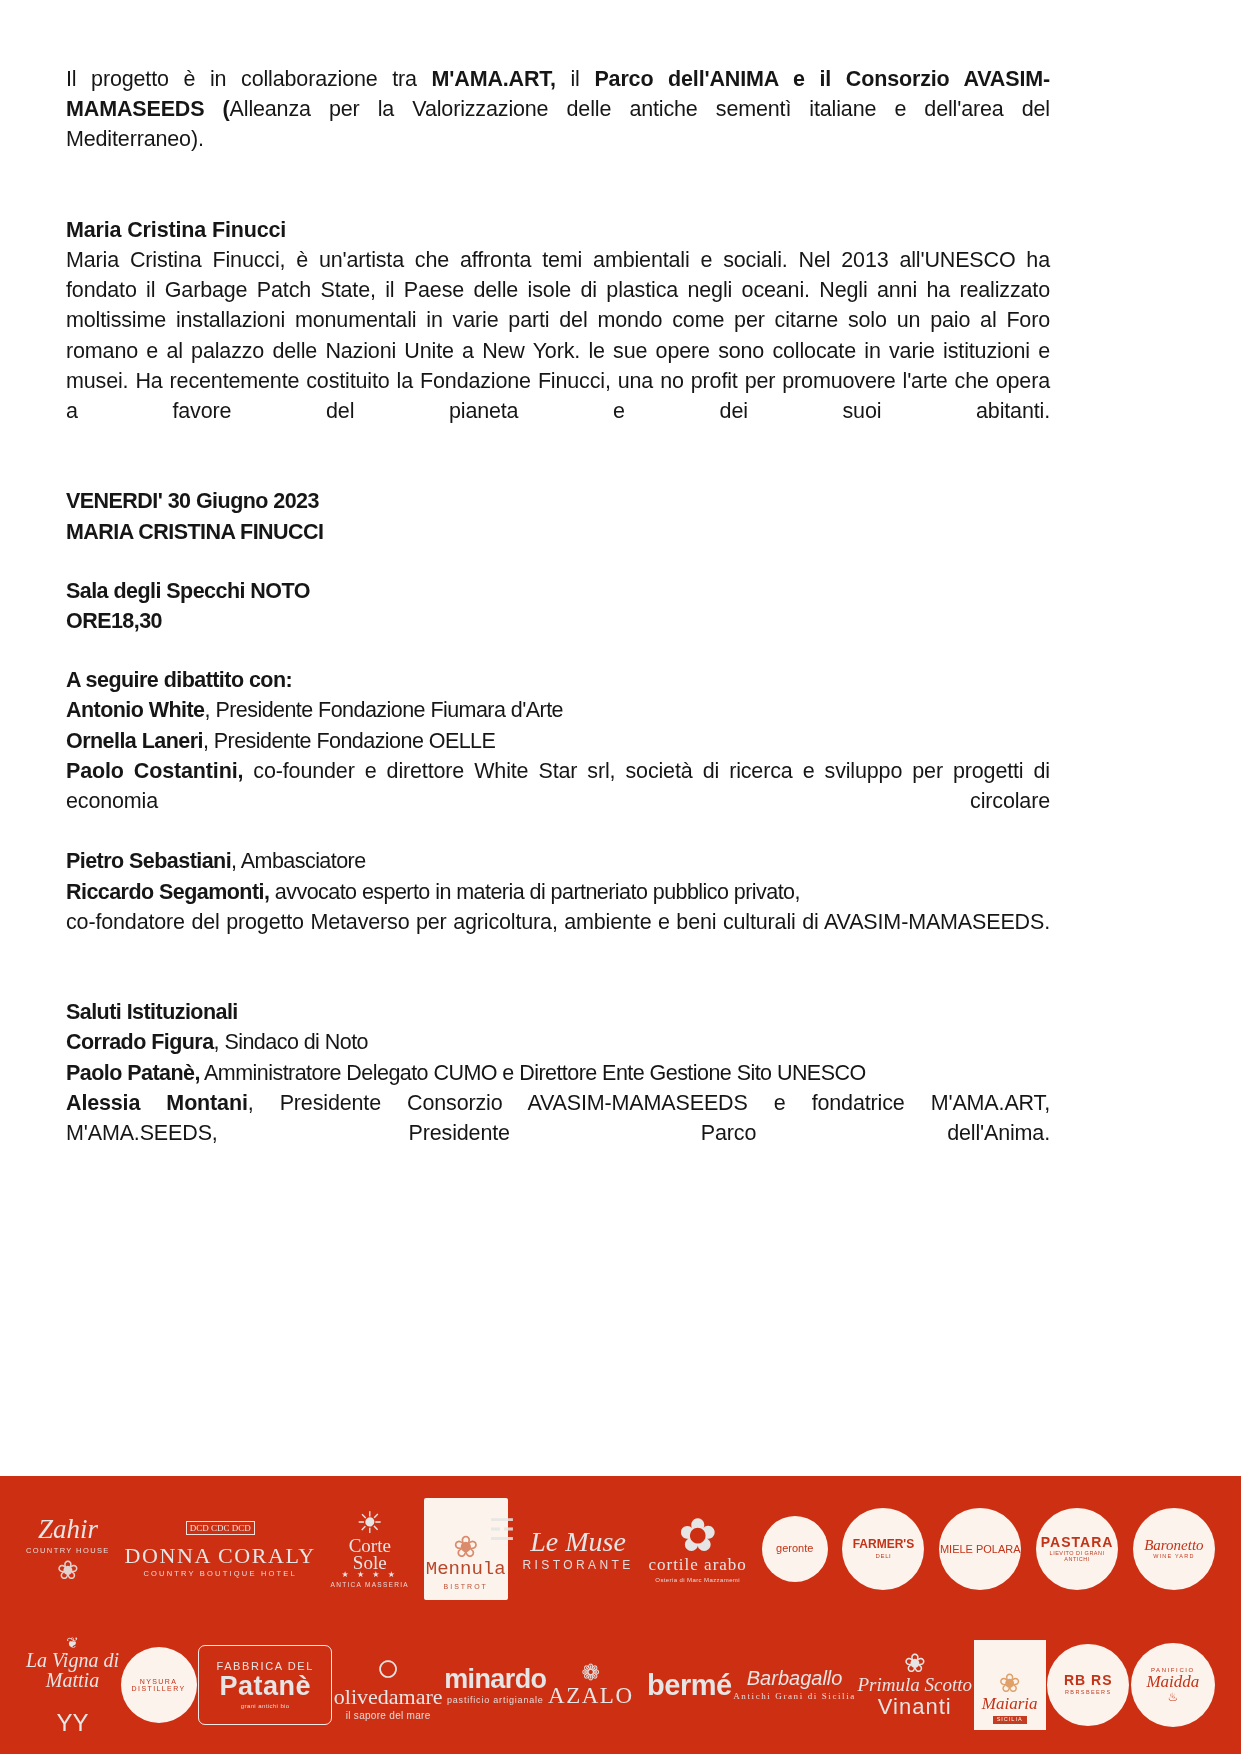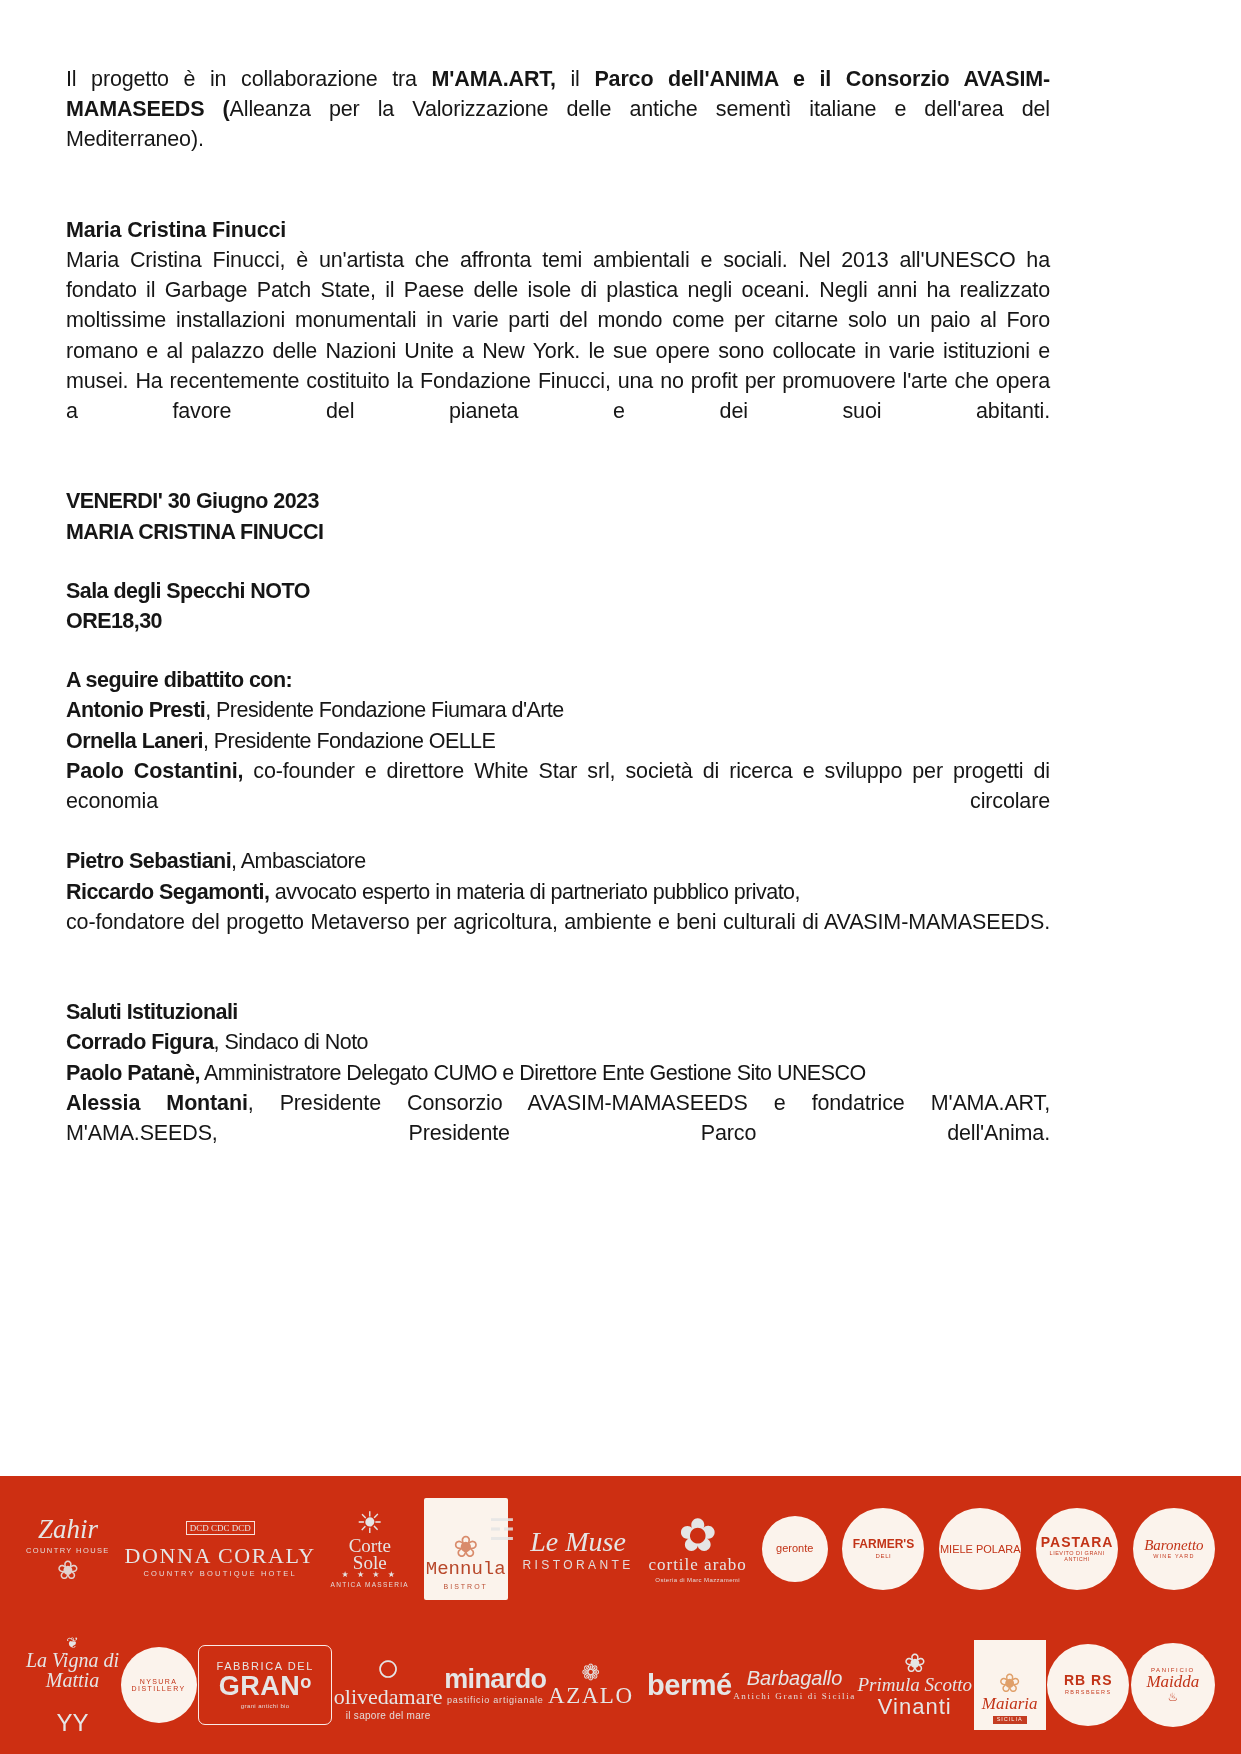--- a/index.html
+++ b/index.html
@@ -202,21 +202,21 @@
 
     <div class="gap-md"></div>
 
     <p class="para b tight">Sala degli Specchi NOTO</p>
     <p class="para b tight">ORE18,30</p>
 
     <div class="gap-md"></div>
 
     <p class="para b tight">A seguire dibattito con:</p>
 
-    <p class="para"><span class="b tight">Antonio Presti</span><span class="tight">, Presidente Fondazione Fiumara d'Arte</span></p>
+    <p class="para"><span class="b tight">Antonio White</span><span class="tight">, Presidente Fondazione Fiumara d'Arte</span></p>
 
     <p class="para"><span class="b tight">Ornella Laneri</span><span class="tight">, Presidente Fondazione OELLE</span></p>
 
     <p class="para just"><span class="b">Paolo Costantini,</span><span> co-founder e direttore White Star srl, società di ricerca e sviluppo per progetti di economia circolare</span></p>
 
     <p class="para"><span class="b tight">Pietro Sebastiani</span><span class="tight">, Ambasciatore</span></p>
 
     <p class="para"><span class="b tight">Riccardo Segamonti,</span><span class="tight"> avvocato esperto in materia di partneriato pubblico privato,</span></p>
 
     <p class="para just">co-fondatore del progetto Metaverso per agricoltura, ambiente e beni culturali di AVASIM-MAMASEEDS.</p>
@@ -311,21 +311,21 @@
         <span class="nm">Mattia</span>
         <span class="glass">ΥΥ</span>
       </div>
 
       <div class="logo circle l-nysura">
         <span class="nm">NYSURA DISTILLERY</span>
       </div>
 
       <div class="logo l-grano">
         <span class="sm">FABBRICA DEL</span>
-        <span class="nm">GRANᵒ</span>
+        <span class="nm">Patanè</span>
         <span class="sub">grani antichi bio</span>
       </div>
 
       <div class="logo l-olive">
         <span class="drop">○</span>
         <span class="nm">olivedamare</span>
         <span class="sub">il sapore del mare</span>
       </div>
 
       <div class="logo l-minardo">

